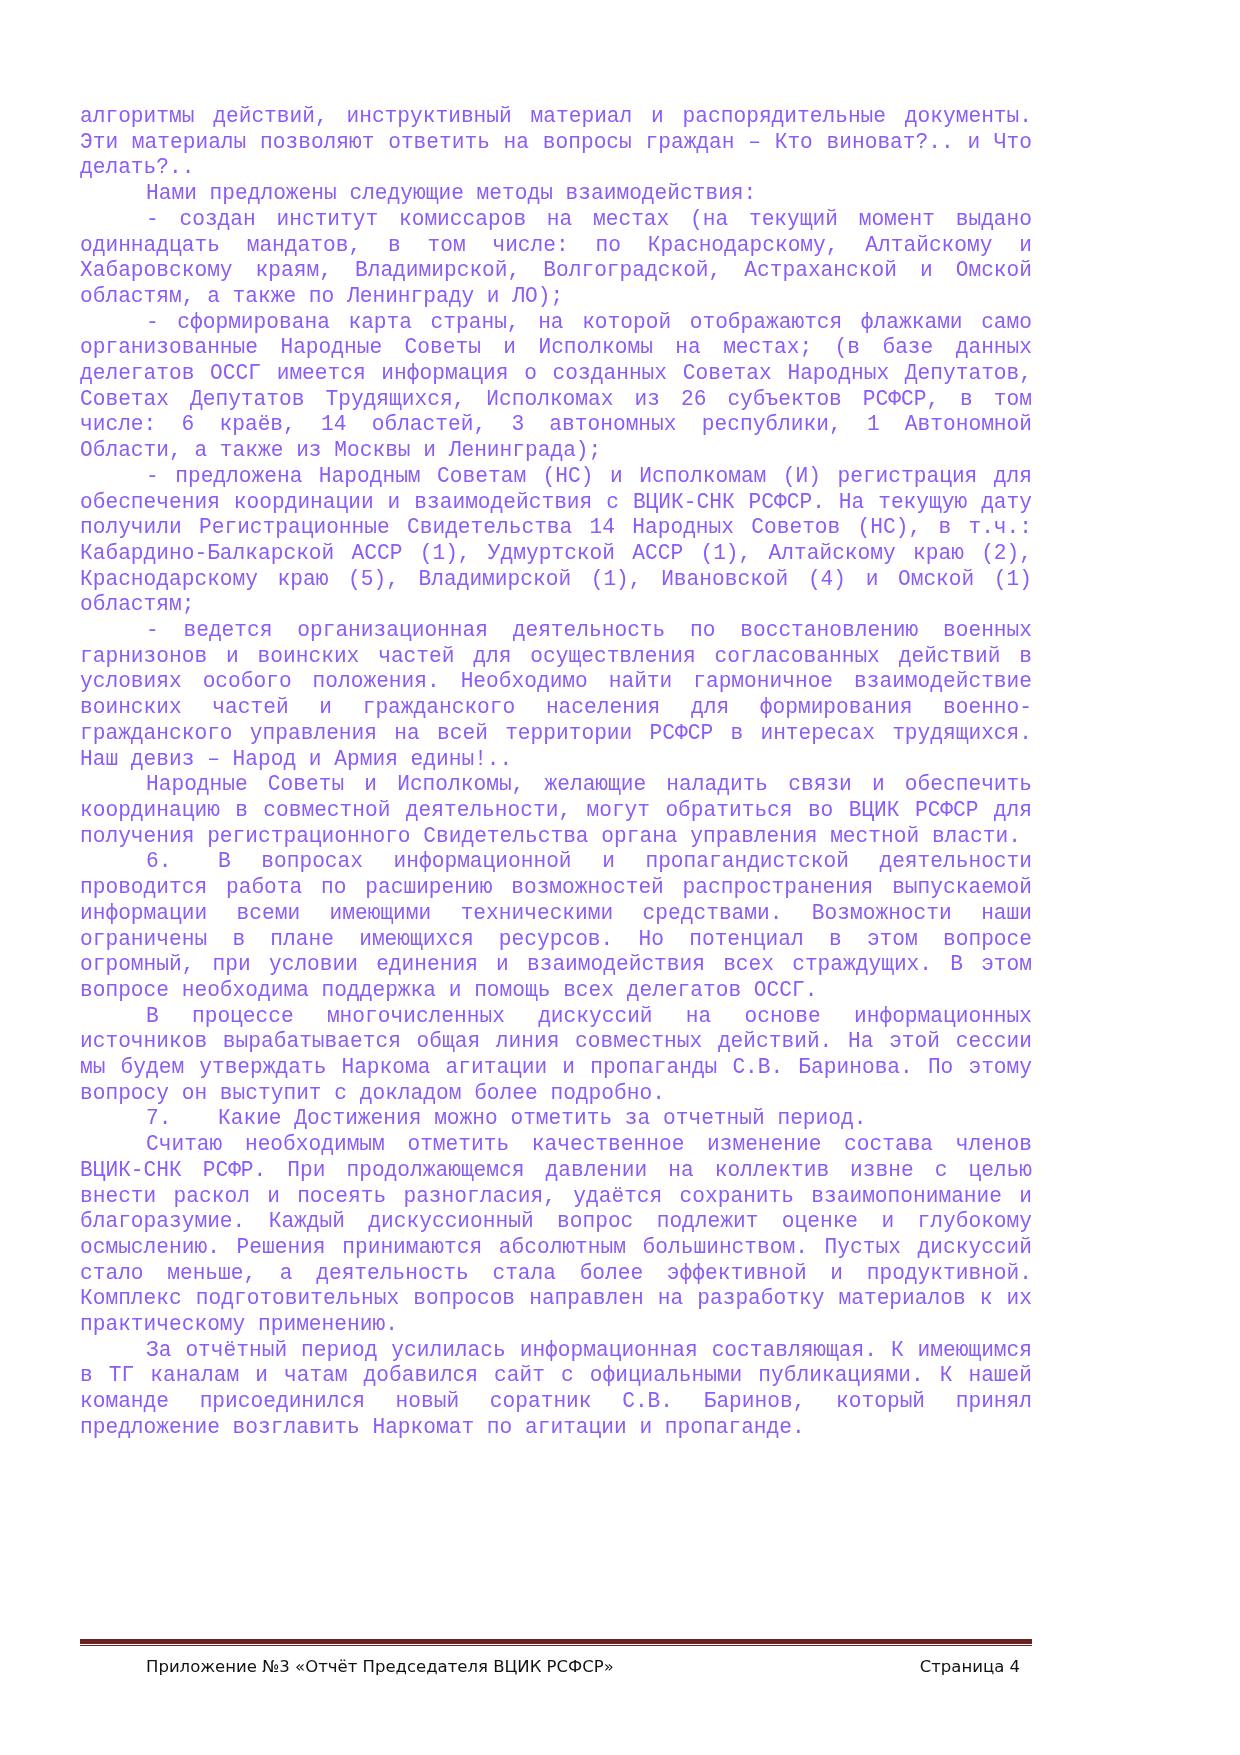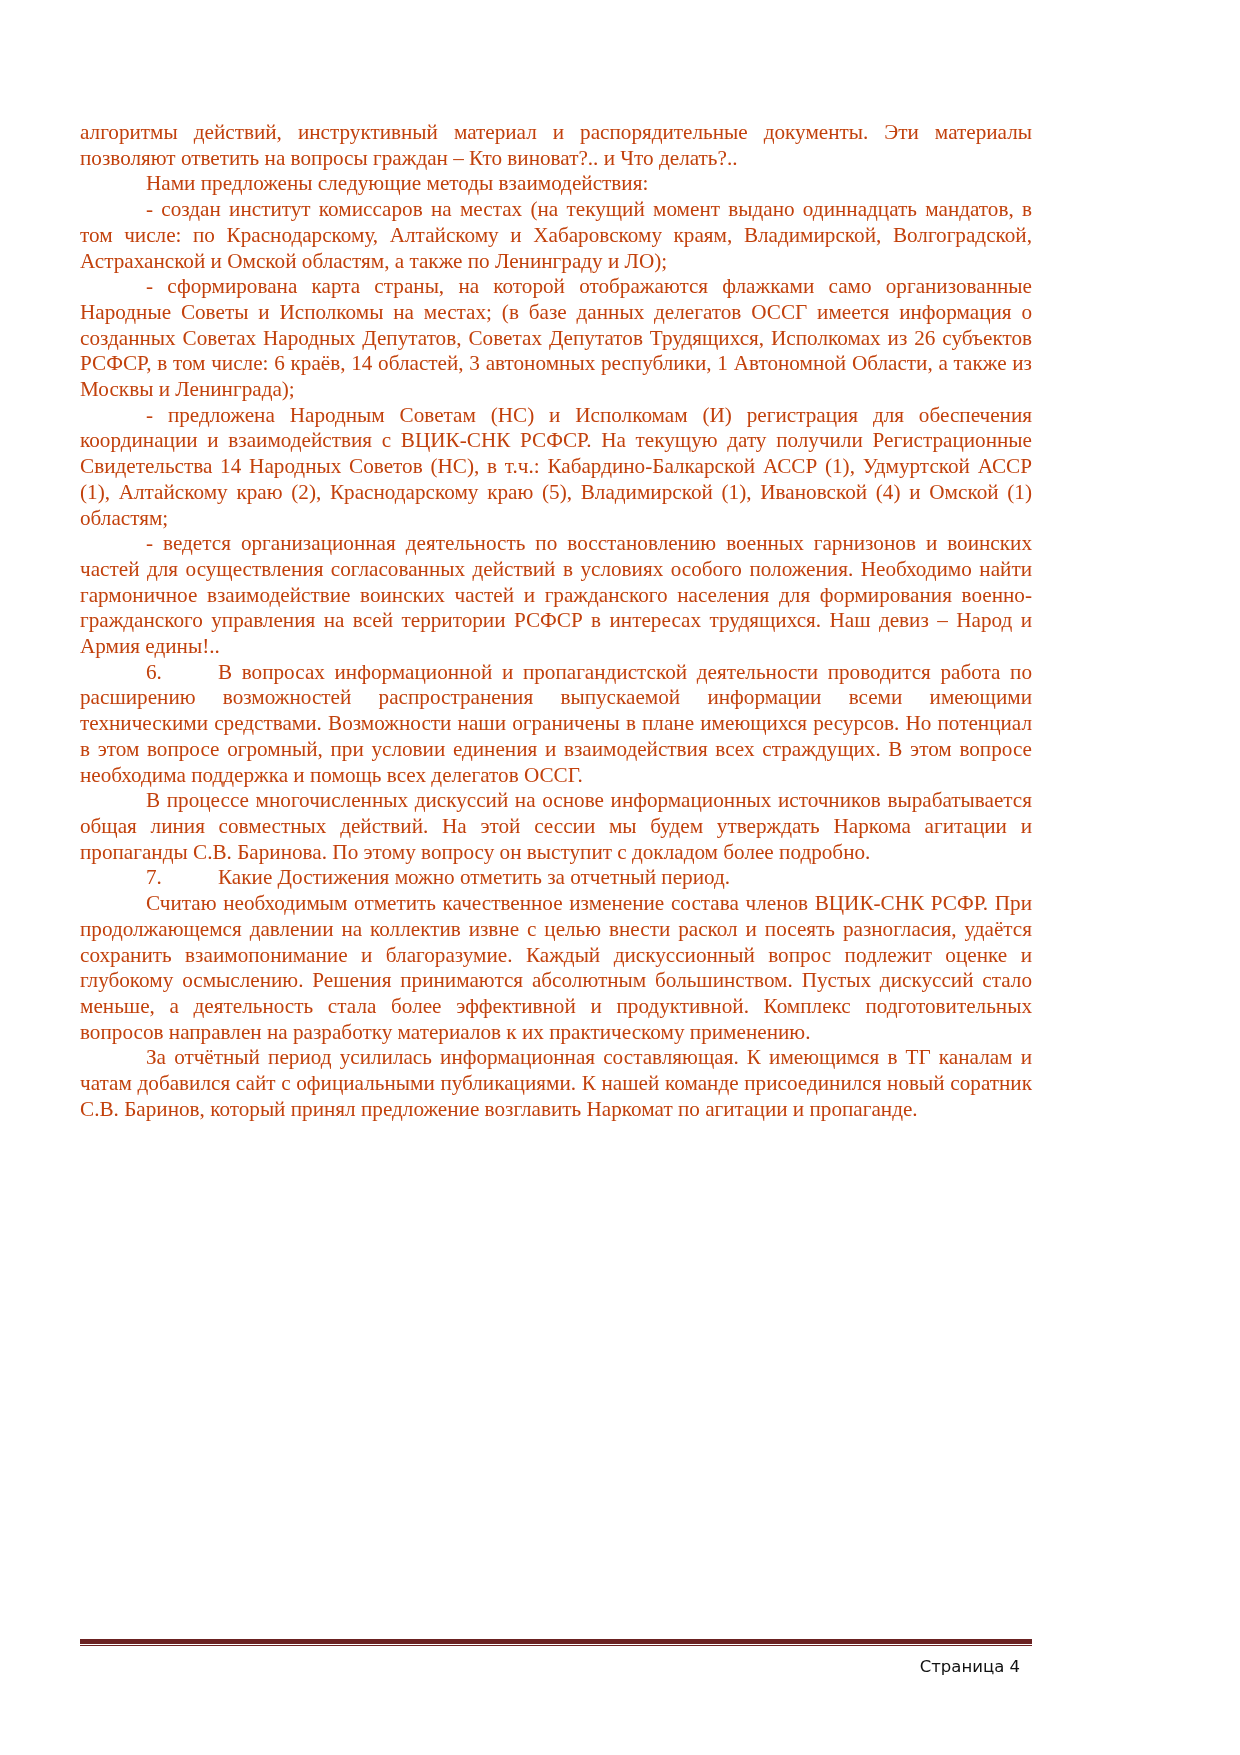--- a/index.html
+++ b/index.html
@@ -1,20 +1,20 @@
 <!DOCTYPE html>
 <html><head>
 <meta charset="utf-8">
 <style>
   html, body { margin:0; padding:0; background:#ffffff; }
   body { width:1240px; height:1755px; position:relative; overflow:hidden; }
   .page {
     position:absolute; left:80px; top:104px; width:952px;
-    font-family:Liberation Serif, serif;
-    font-size:21.2px; line-height:25.7px; color:#c2410c;margin-top:16px;
+    font-family:Liberation Mono, monospace;
+    font-size:21.2px; line-height:25.7px; color:#8b5cf6;
   }
   .page p { margin:0; text-align:justify; }
   .page p.indent { text-indent:66px; }
   .page p .num { display:inline-block; width:72px; text-indent:0; }
   .footer-rule {
     position:absolute; left:80px; top:1639px; width:952px; height:8px;
   }
   .footer-rule .thick { height:5px; background:#6b2222; }
   .footer-rule .gap { height:1px; background:#fff; }
   .footer-rule .thin { height:1px; background:#6b2222; }
@@ -28,28 +28,30 @@
 </head>
 <body>
 
 <div class="page">
   <p>алгоритмы действий, инструктивный материал и распорядительные документы. Эти материалы позволяют ответить на вопросы граждан – Кто виноват?.. и Что делать?..</p>
   <p class="indent">Нами предложены следующие методы взаимодействия:</p>
   <p class="indent">- создан институт комиссаров на местах (на текущий момент выдано одиннадцать мандатов, в том числе: по Краснодарскому, Алтайскому и Хабаровскому краям, Владимирской, Волгоградской, Астраханской и Омской областям, а также по Ленинграду и ЛО);</p>
   <p class="indent">- сформирована карта страны, на которой отображаются флажками само организованные Народные Советы и Исполкомы на местах; (в базе данных делегатов ОССГ имеется информация о созданных Советах Народных Депутатов, Советах Депутатов Трудящихся, Исполкомах из 26 субъектов РСФСР, в том числе: 6 краёв, 14 областей, 3 автономных республики, 1 Автономной Области, а также из Москвы и Ленинграда);</p>
   <p class="indent">- предложена Народным Советам (НС) и Исполкомам (И) регистрация для обеспечения координации и взаимодействия с ВЦИК-СНК РСФСР. На текущую дату получили Регистрационные Свидетельства 14 Народных Советов (НС), в т.ч.: Кабардино-Балкарской АССР (1), Удмуртской АССР (1), Алтайскому краю (2), Краснодарскому краю (5), Владимирской (1), Ивановской (4) и Омской (1) областям;</p>
   <p class="indent">- ведется организационная деятельность по восстановлению военных гарнизонов и воинских частей для осуществления согласованных действий в условиях особого положения. Необходимо найти гармоничное взаимодействие воинских частей и гражданского населения для формирования военно-гражданского управления на всей территории РСФСР в интересах трудящихся. Наш девиз – Народ и Армия едины!..</p>
+  <p class="indent">Народные Советы и Исполкомы, желающие наладить связи и обеспечить координацию в совместной деятельности, могут обратиться во ВЦИК РСФСР для получения регистрационного Свидетельства органа управления местной власти.</p>
   <p class="indent"><span class="num">6.</span><span>В вопросах информационной и пропагандистской деятельности проводится работа по расширению возможностей распространения выпускаемой информации всеми имеющими техническими средствами. Возможности наши ограничены в плане имеющихся ресурсов. Но потенциал в этом вопросе огромный, при условии единения и взаимодействия всех страждущих. В этом вопросе необходима поддержка и помощь всех делегатов ОССГ.</span></p>
   <p class="indent">В процессе многочисленных дискуссий на основе информационных источников вырабатывается общая линия совместных действий. На этой сессии мы будем утверждать Наркома агитации и пропаганды С.В. Баринова. По этому вопросу он выступит с докладом более подробно.</p>
   <p class="indent"><span class="num">7.</span><span>Какие Достижения можно отметить за отчетный период.</span></p>
   <p class="indent">Считаю необходимым отметить качественное изменение состава членов ВЦИК-СНК РСФР. При продолжающемся давлении на коллектив извне с целью внести раскол и посеять разногласия, удаётся сохранить взаимопонимание и благоразумие. Каждый дискуссионный вопрос подлежит оценке и глубокому осмыслению. Решения принимаются абсолютным большинством. Пустых дискуссий стало меньше, а деятельность стала более эффективной и продуктивной. Комплекс подготовительных вопросов направлен на разработку материалов к их практическому применению.</p>
   <p class="indent">За отчётный период усилилась информационная составляющая. К имеющимся в ТГ каналам и чатам добавился сайт с официальными публикациями. К нашей команде присоединился новый соратник С.В. Баринов, который принял предложение возглавить Наркомат по агитации и пропаганде.</p>
 </div>
 
 <div class="footer-rule">
   <div class="thick"></div>
   <div class="gap"></div>
   <div class="thin"></div>
 </div>
 
 <div class="footer">
+  <span class="left">Приложение №3  «Отчёт Председателя ВЦИК РСФСР»</span>
   <span class="right">Страница 4</span>
 </div>
 
 </body></html>

